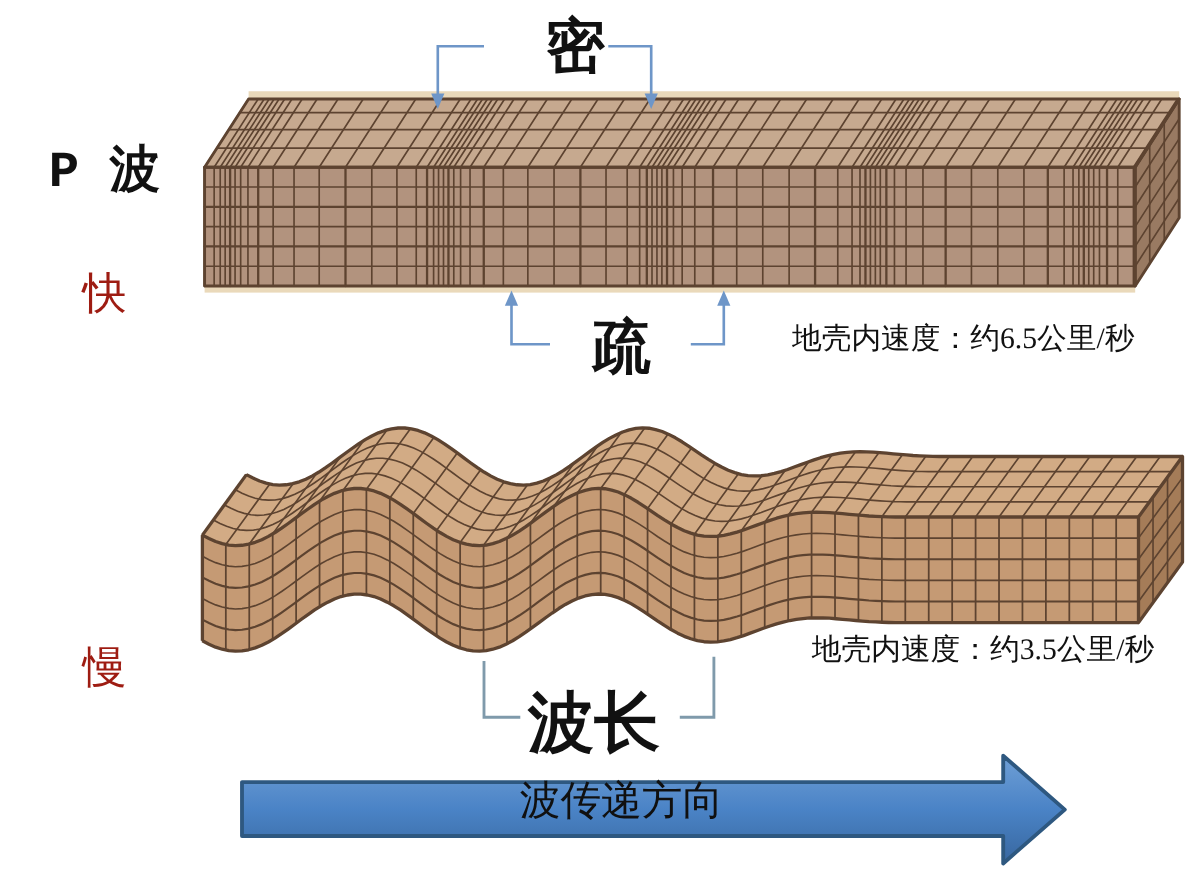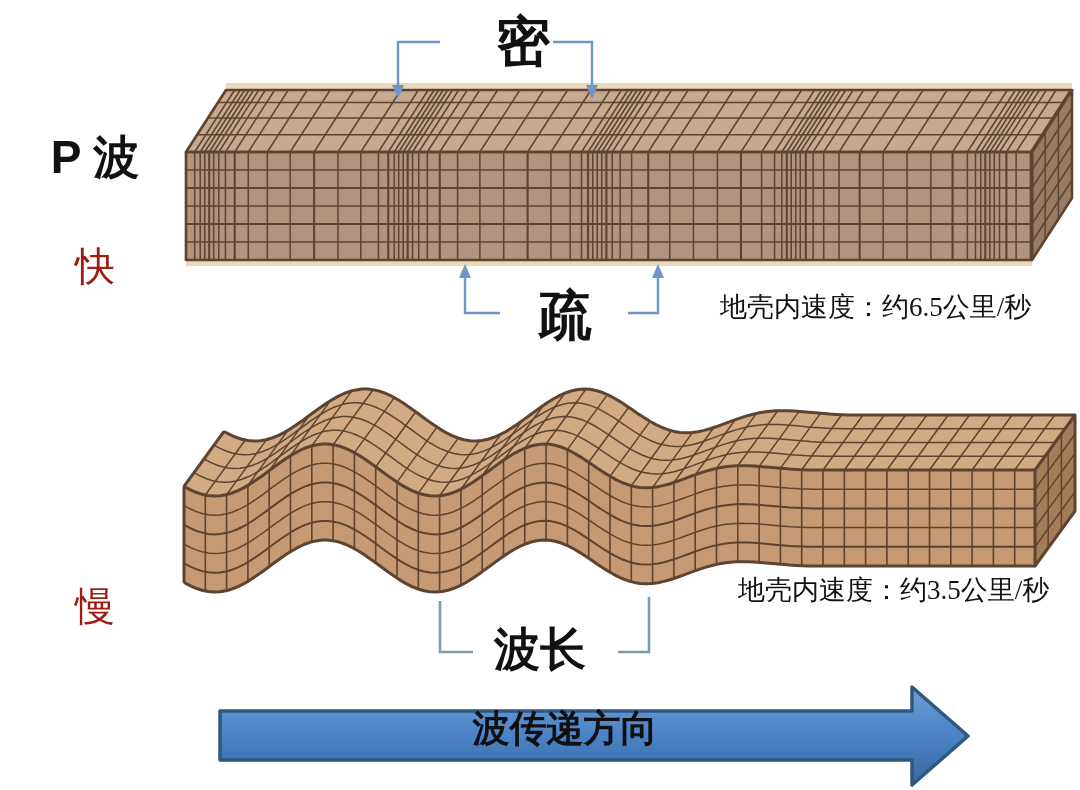--- a/index.html
+++ b/index.html
@@ -2,28 +2,28 @@
 <html style="--ann-blue: #6e96c8; --bracket-gray: #7f9aab; --arrow-top: #6f9fd6; --arrow-mid: #4a83c6; --arrow-bottom: #38679f; --arrow-border: #2e5880; --accent-red: #9e1c12;"><head>
 <meta charset="utf-8">
 <style>
   *{margin:0;padding:0;box-sizing:border-box}
   html,body{background:#ffffff}
   .stage{position:relative;width:1080px;height:790px;background:#fff;overflow:hidden;
          font-family:"Liberation Serif","DejaVu Serif",serif;color:#111}
   svg.diagram{position:absolute;left:0;top:0;width:1080px;height:790px}
   .label{position:absolute;line-height:1.05;white-space:nowrap}
   .center{text-align:center}
-  .title{font-family:Liberation Sans, sans-serif;
+  .title{font-family:Liberation Mono, monospace;
          font-weight:700;font-size:46px}
   .sub{font-size:25px}
   .tag{font-size:40px;color:var(--accent-red,#9e1c12)}
   .big{font-size:54px;font-weight:700}
   .vel{font-size:27px;font-weight:400}
-  .wavelen{font-size:46px;font-weight:700}
-  .dir{font-size:37px;font-weight:700;color:#101010}
+  .wavelen{font-size:60px;font-weight:700}
+  .dir{font-size:37px;font-weight:400;color:#101010}
   .ann-line{fill:none;stroke:var(--ann-blue,#6e96c8);stroke-width:2.4}
   .ann-fill{fill:var(--ann-blue,#6e96c8)}
   .gray-line{fill:none;stroke:var(--bracket-gray,#7f9aab);stroke-width:2.6}
   .arrow-body{fill:url(#arrowGrad);stroke:var(--arrow-border,#2e5880);stroke-width:3.5;stroke-linejoin:round}
 </style>
 </head>
 <body>
 
 <div class="stage">
 

